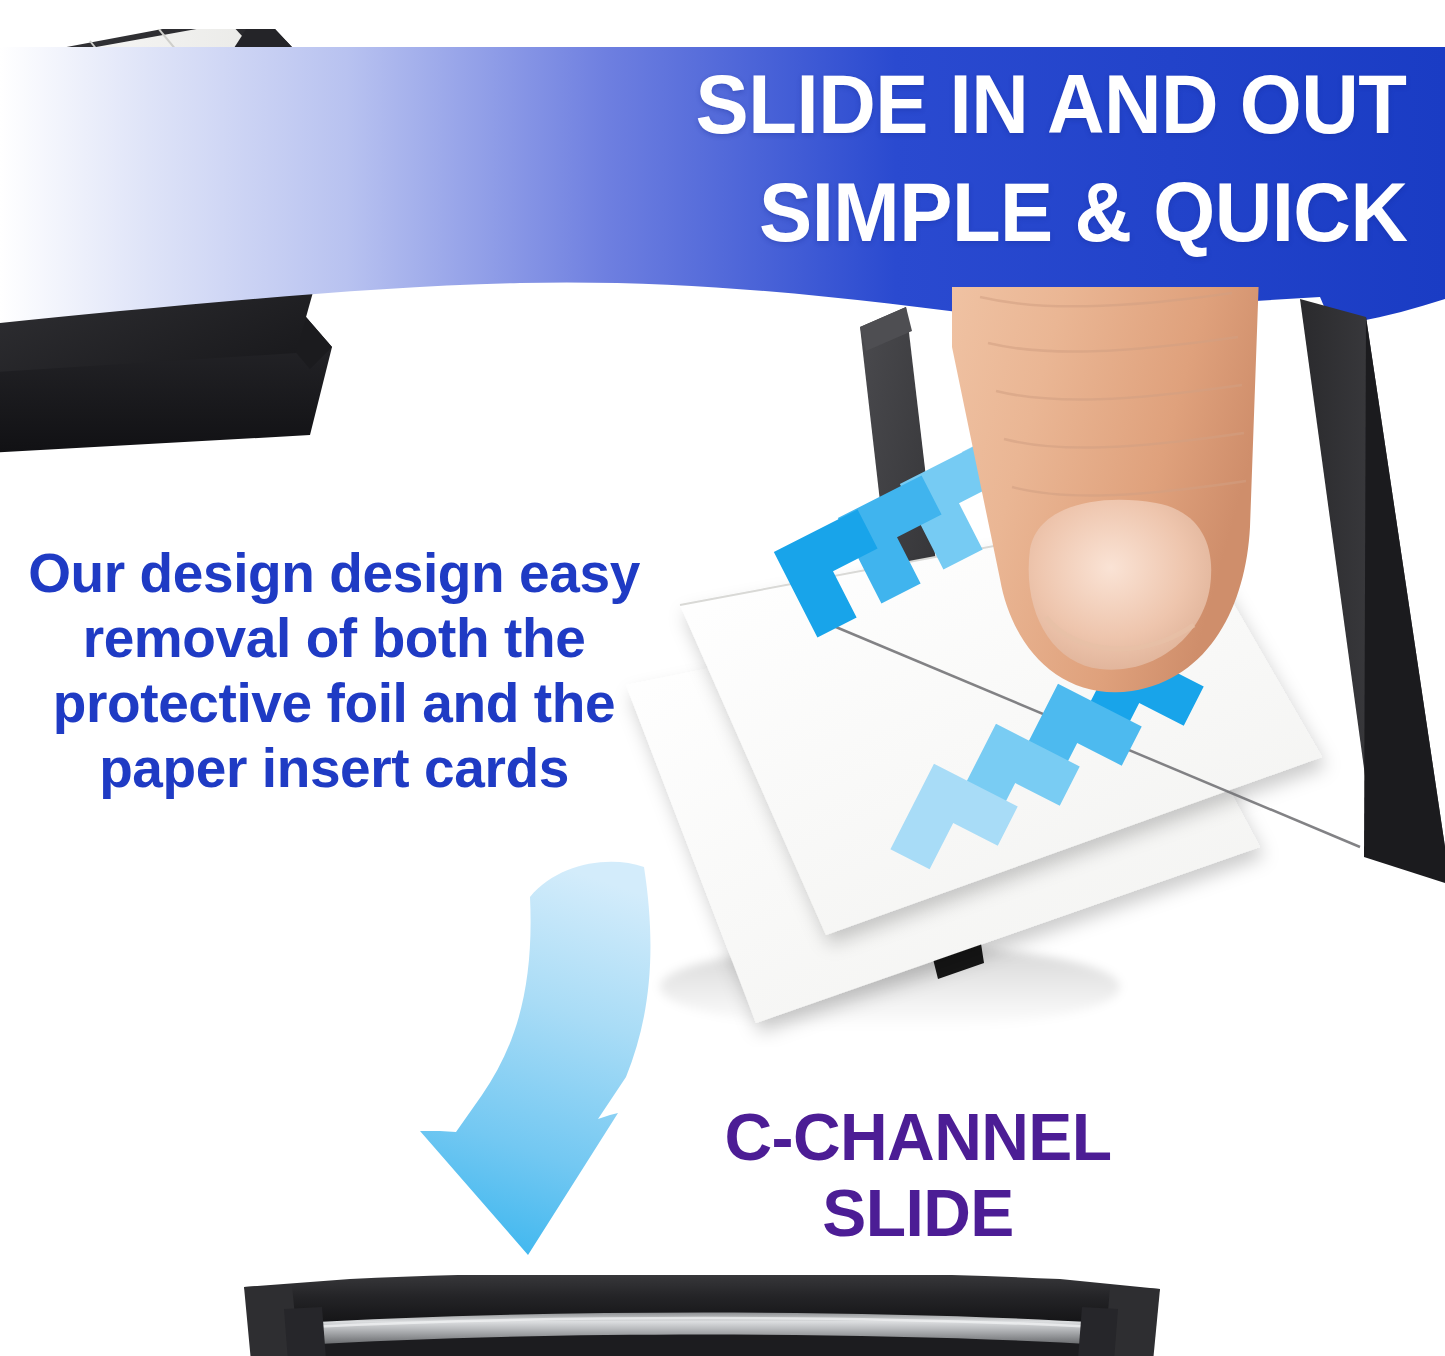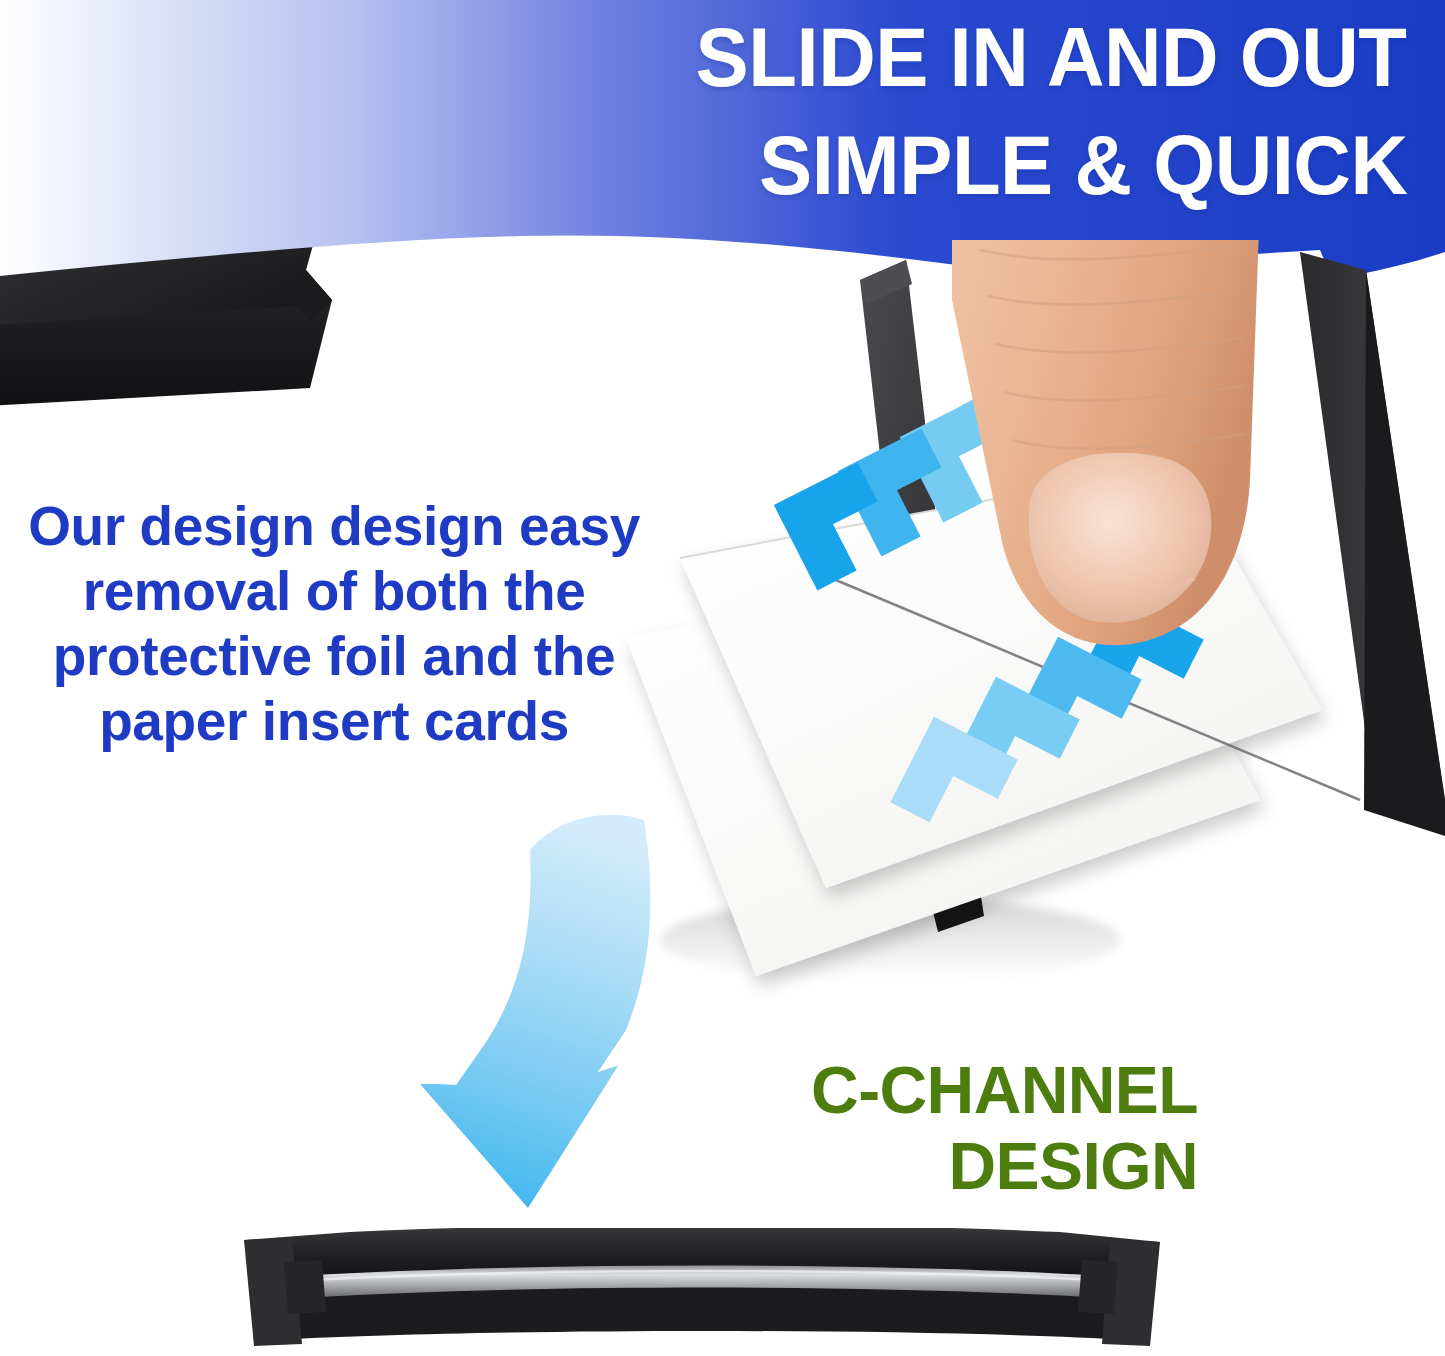--- a/index.html
+++ b/index.html
@@ -2,21 +2,21 @@
 <html><head>
 <meta charset="utf-8">
 <style>
   * { margin:0; padding:0; box-sizing:border-box; }
   html,body{ background:#ffffff; }
   body{
     width:1445px; height:1356px;
     font-family:"Liberation Sans", sans-serif;
     position:relative; overflow:hidden;
   }
-  #stage{ position:absolute; inset:0; background:#fff; }
+  #stage{ position:absolute; inset:0; background:#fff;margin-top:47px; }
 
   
   #banner-wrap{ position:absolute; left:0; top:0; width:1445px; height:300px; }
   #banner-wrap svg{ display:block; width:100%; height:100%; }
 
   .headline{
     position:absolute; right:38px;
     color:#ffffff;
     font-family:"Liberation Sans", sans-serif;
     font-weight:700;
@@ -36,26 +36,26 @@
     color:#1f3bc4;
     font-family:"Liberation Sans", sans-serif;
     font-weight:700;
     font-size:55px; line-height:65px;
     letter-spacing:-0.4px;
   }
 
   
   #cchannel-caption{
     position:absolute; left:638px; top:1052px; width:560px;
-    color:#4d7c0f;
+    color:#4c1d95;
     font-family:"Liberation Sans", sans-serif;
     font-weight:700;
     font-size:66px; line-height:76px;
     letter-spacing:-0.6px;
-    text-align:right;
+    text-align:center;
   }
 
   
   .art{ position:absolute; }
   .art svg{ display:block; }
 </style>
 </head>
 <body>
 
 <div id="stage">
@@ -298,16 +298,16 @@
 
       <path d="M54 34 L92 32 L96 84 L58 86 Z" fill="#26262a"></path>
       <path d="M888 34 L852 32 L848 84 L884 86 Z" fill="#26262a"></path>
     </svg>
   </div>
 
   <p id="body-copy">Our design design easy removal of both the protective foil and the paper insert cards</p>
 
   <div id="cchannel-caption">
     <div>C-CHANNEL</div>
-    <div>DESIGN</div>
+    <div>SLIDE</div>
   </div>
 
 </div>
 
 </body></html>

